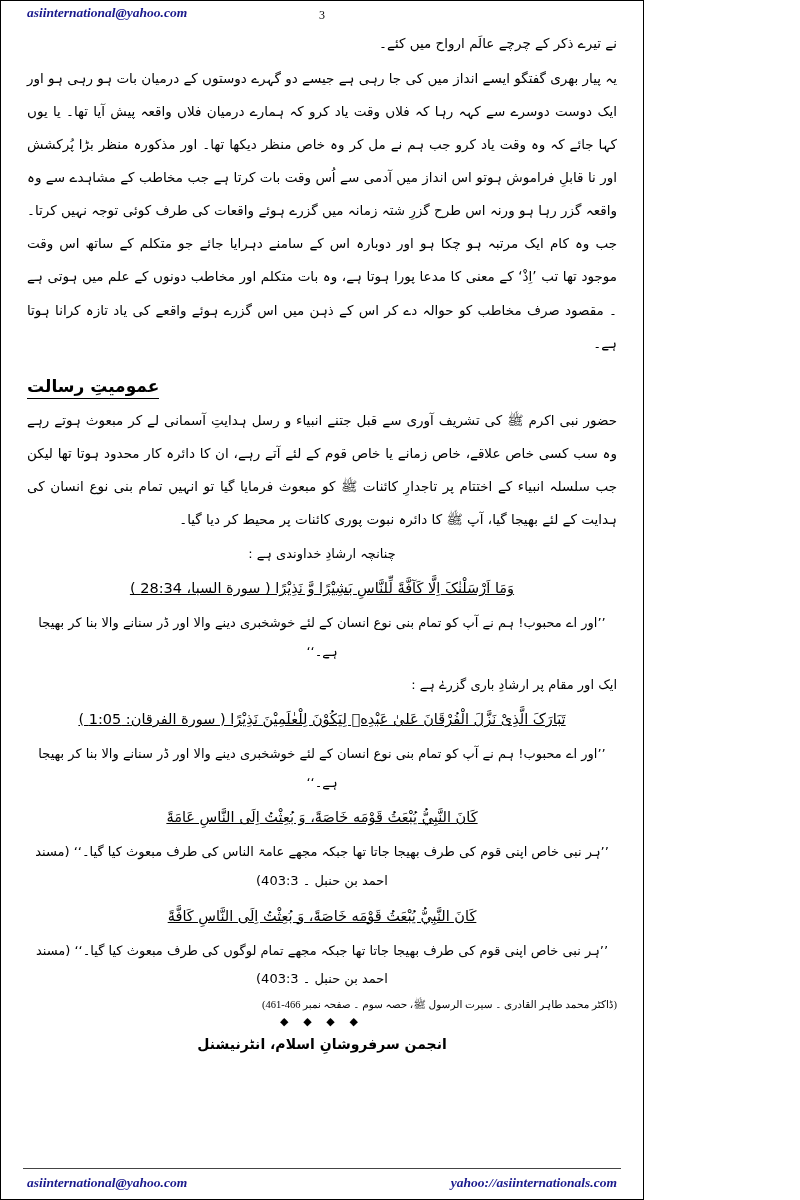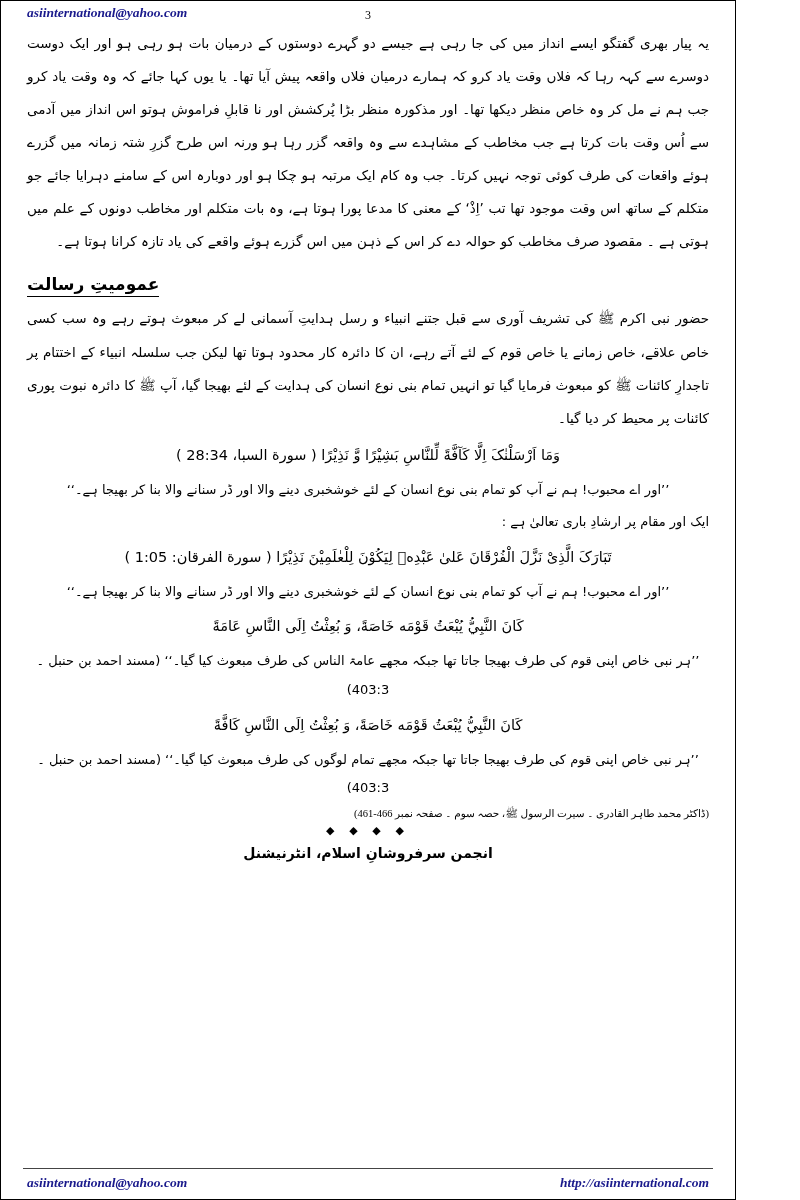--- a/index.html
+++ b/index.html
@@ -10,21 +10,21 @@
     width: 800px;
     height: 1200px;
     background: #ffffff;
     font-family: "Liberation Serif", serif;
     color: #000000;
     position: relative;
     overflow: hidden;
   }
   .page {
     position: relative;
-    width: 736px;
+    width: 644px;
     height: 1200px;
     box-sizing: border-box;
     border: 1px solid #000;
   }
   .header-bar {
     position: absolute;
     top: 4px;
     left: 0;
     right: 0;
     height: 22px;
@@ -87,20 +87,21 @@
     padding-bottom: 2px;
   }
   .arabic-center {
     font-family: "DejaVu Sans", sans-serif;
     direction: rtl;
     text-align: center;
     font-size: 14.5px;
     line-height: 2.0;
     margin: 6px 0;
     color: #000;
+    text-decoration: underline;
   }
   .urdu-center {
     font-family: "DejaVu Sans", sans-serif;
     direction: rtl;
     text-align: center;
     font-size: 13px;
     line-height: 2.2;
     margin: 4px 0;
     color: #000;
   }
@@ -176,33 +177,35 @@
 
 <div class="page">
 
   <div class="header-bar">
     <div class="hdr-email">asiinternational@yahoo.com</div>
     <div class="hdr-pageno">3</div>
   </div>
 
   <div class="content">
 
+    <p class="urdu para line-short">نے تیرے ذکر کے چرچے عالَم ارواح میں کئے۔</p>
 
     <p class="urdu para">یہ پیار بھری گفتگو ایسے انداز میں کی جا رہی ہے جیسے دو گہرے دوستوں کے درمیان بات ہو رہی ہو اور ایک دوست دوسرے سے کہہ رہا کہ فلاں وقت یاد کرو کہ ہمارے درمیان فلاں واقعہ پیش آیا تھا۔ یا یوں کہا جائے کہ وہ وقت یاد کرو جب ہم نے مل کر وہ خاص منظر دیکھا تھا۔ اور مذکورہ منظر بڑا پُرکشش اور نا قابلِ فراموش ہوتو اس انداز میں آدمی سے اُس وقت بات کرتا ہے جب مخاطب کے مشاہدے سے وہ واقعہ گزر رہا ہو ورنہ اس طرح گزرِ شتہ زمانہ میں گزرے ہوئے واقعات کی طرف کوئی توجہ نہیں کرتا۔ جب وہ کام ایک مرتبہ ہو چکا ہو اور دوبارہ اس کے سامنے دہرایا جائے جو متکلم کے ساتھ اس وقت موجود تھا تب ’اِذْ‘ کے معنی کا مدعا پورا ہوتا ہے، وہ بات متکلم اور مخاطب دونوں کے علم میں ہوتی ہے ۔ مقصود صرف مخاطب کو حوالہ دے کر اس کے ذہن میں اس گزرے ہوئے واقعے کی یاد تازہ کرانا ہوتا ہے۔</p>
 
     <div class="heading">
       <span class="u">عمومیتِ رسالت</span>
     </div>
 
     <p class="urdu para">حضور نبی اکرم ﷺ کی تشریف آوری سے قبل جتنے انبیاء و رسل ہدایتِ آسمانی لے کر مبعوث ہوتے رہے وہ سب کسی خاص علاقے، خاص زمانے یا خاص قوم کے لئے آتے رہے، ان کا دائرہ کار محدود ہوتا تھا لیکن جب سلسلہ انبیاء کے اختتام پر تاجدارِ کائنات ﷺ کو مبعوث فرمایا گیا تو انہیں تمام بنی نوع انسان کی ہدایت کے لئے بھیجا گیا، آپ ﷺ کا دائرہ نبوت پوری کائنات پر محیط کر دیا گیا۔</p>
 
+    <p class="urdu-center">چنانچہ ارشادِ خداوندی ہے :</p>
     <p class="arabic-center">وَمَا اَرْسَلْنٰکَ اِلَّا کَآفَّةً لِّلنَّاسِ بَشِیْرًا وَّ نَذِیْرًا ( سورة السبا، 28:34 )</p>
     <p class="urdu-center">’’اور اے محبوب! ہم نے آپ کو تمام بنی نوع انسان کے لئے خوشخبری دینے والا اور ڈر سنانے والا بنا کر بھیجا ہے۔‘‘</p>
 
-    <p class="urdu-right">ایک اور مقام پر ارشادِ باری تعالیٰ ہے :</p>
+    <p class="urdu-right">ایک اور مقام پر ارشادِ باری گزرےٰ ہے :</p>
     <p class="arabic-center">تَبَارَکَ الَّذِیْ نَزَّلَ الْفُرْقَانَ عَلیٰ عَبْدِهٖ لِیَکُوْنَ لِلْعٰلَمِیْنَ نَذِیْرًا        ( سورة الفرقان: 1:05 )</p>
     <p class="urdu-center">’’اور اے محبوب! ہم نے آپ کو تمام بنی نوع انسان کے لئے خوشخبری دینے والا اور ڈر سنانے والا بنا کر بھیجا ہے۔‘‘</p>
 
     <p class="arabic-center">کَانَ النَّبِيُّ یُبْعَثُ قَوْمَه خَاصَةً، وَ بُعِثْتُ اِلَی النَّاسِ عَامَةً</p>
     <p class="urdu-center">’’ہر نبی خاص اپنی قوم کی طرف بھیجا جاتا تھا جبکہ مجھے عامۃ الناس کی طرف مبعوث کیا گیا۔‘‘ (مسند احمد بن حنبل ۔ 403:3)</p>
 
     <p class="arabic-center">کَانَ النَّبِيُّ یُبْعَثُ قَوْمَه خَاصَةً، وَ بُعِثْتُ اِلَی النَّاسِ کَافَّةً</p>
     <p class="urdu-center">’’ہر نبی خاص اپنی قوم کی طرف بھیجا جاتا تھا جبکہ مجھے تمام لوگوں کی طرف مبعوث کیا گیا۔‘‘ (مسند احمد بن حنبل ۔ 403:3)</p>
 
     <p class="ref-small">(ڈاکٹر محمد طاہر القادری ۔ سیرت الرسول ﷺ، حصہ سوم ۔ صفحہ نمبر 466-461)</p>
@@ -210,16 +213,16 @@
     <div class="dots">◆  ◆  ◆  ◆</div>
 
     <div class="org-line">انجمن سرفروشانِ اسلام، انٹرنیشنل</div>
 
   </div>
 
   <div class="footer-rule"></div>
 
   <div class="footer-bar">
     <div class="ftr-email">asiinternational@yahoo.com</div>
-    <div class="ftr-url">http://asiinternational.com</div>
+    <div class="ftr-url">yahoo://asiinternationals.com</div>
   </div>
 
 </div>
 
 </body></html>

